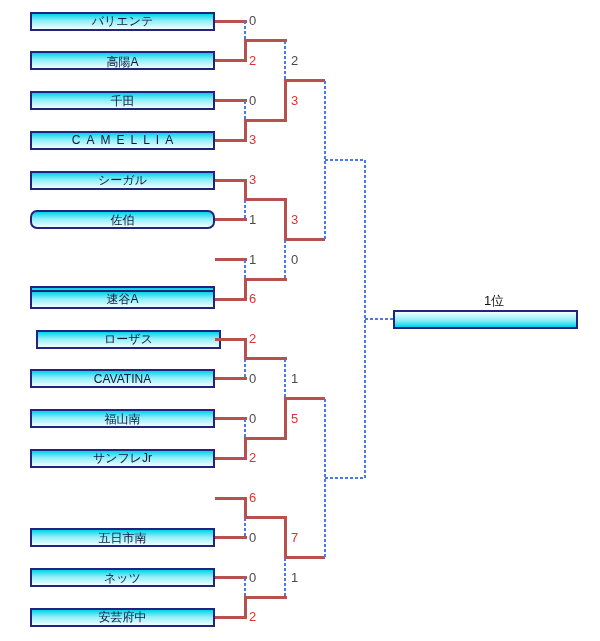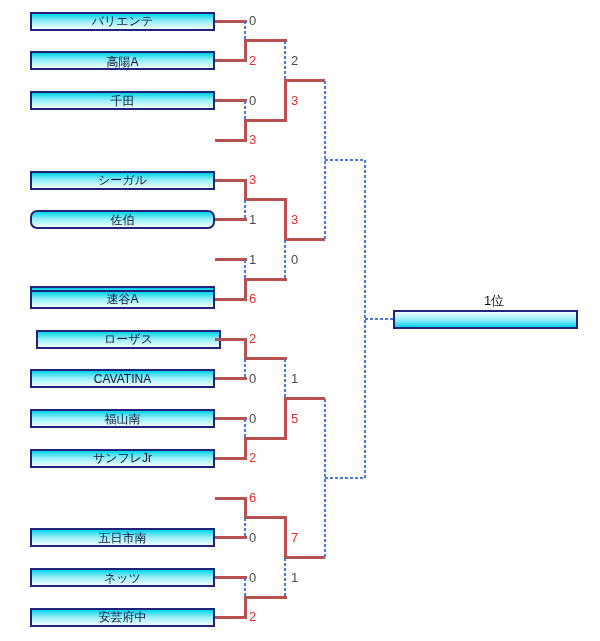--- a/index.html
+++ b/index.html
@@ -63,20 +63,23 @@
     <div class="team-box" style="left: 30px; top: 51.25px; align-items: flex-end;">
       <span class="team-name">高陽A</span>
     </div>
     <div class="line-win" style="left: 215px; top: 59.25px; width: 31.5px; height: 3px;"></div>
     <div class="score win" style="left: 249px; top: 52.75px;">2</div>
     <div class="team-box" style="left: 30px; top: 91px;">
       <span class="team-name">千田</span>
     </div>
     <div class="line-win" style="left: 215px; top: 99px; width: 31.5px; height: 3px;"></div>
     <div class="score loss" style="left: 249px; top: 92.5px;">0</div>
+    <div class="team-box" style="left: 30px; top: 130.75px;">
+      <span class="team-name wide">CAMELLIA</span>
+    </div>
     <div class="line-win" style="left: 215px; top: 138.75px; width: 31.5px; height: 3px;"></div>
     <div class="score win" style="left: 249px; top: 132.25px;">3</div>
     <div class="team-box" style="left: 30px; top: 170.5px;">
       <span class="team-name">シーガル</span>
     </div>
     <div class="line-win" style="left: 215px; top: 178.5px; width: 31.5px; height: 3px;"></div>
     <div class="score win" style="left: 249px; top: 172px;">3</div>
     <div class="team-box" style="left: 30px; top: 210.25px; border-radius: 7px;">
       <span class="team-name">佐伯</span>
     </div>

